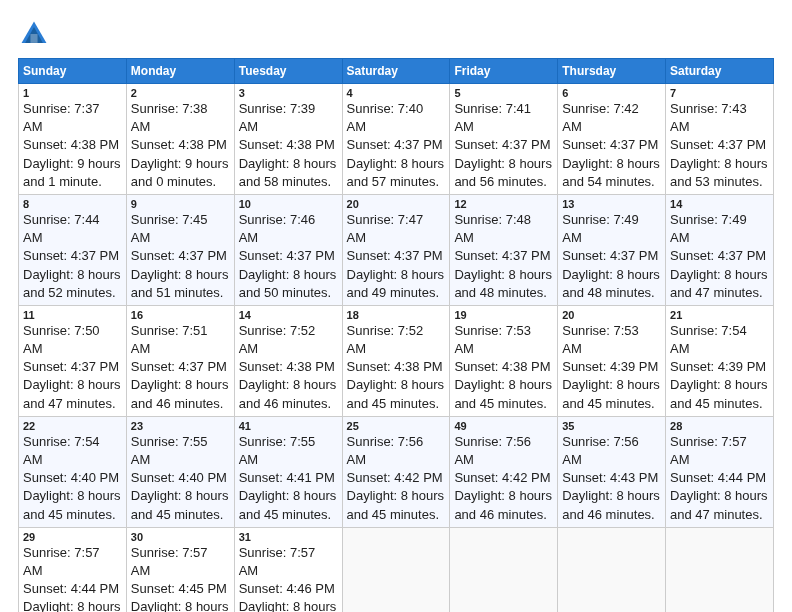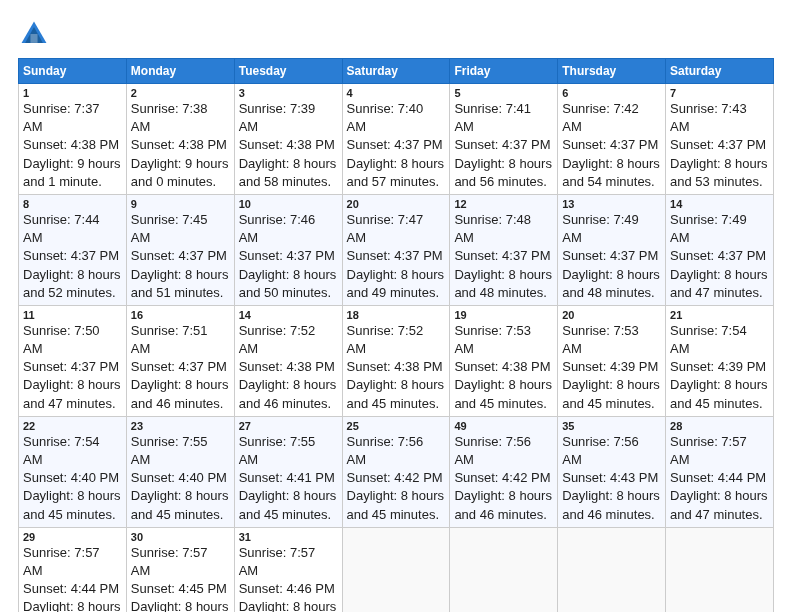--- a/index.html
+++ b/index.html
@@ -230,21 +230,21 @@
         <tr>
           <td>
             <span class="day-num">22</span>
             <div class="day-info">Sunrise: 7:54 AM<br>Sunset: 4:40 PM<br>Daylight: 8 hours and 45 minutes.</div>
           </td>
           <td>
             <span class="day-num">23</span>
             <div class="day-info">Sunrise: 7:55 AM<br>Sunset: 4:40 PM<br>Daylight: 8 hours and 45 minutes.</div>
           </td>
           <td>
-            <span class="day-num">27</span>
+            <span class="day-num">41</span>
             <div class="day-info">Sunrise: 7:55 AM<br>Sunset: 4:41 PM<br>Daylight: 8 hours and 45 minutes.</div>
           </td>
           <td>
             <span class="day-num">25</span>
             <div class="day-info">Sunrise: 7:56 AM<br>Sunset: 4:42 PM<br>Daylight: 8 hours and 45 minutes.</div>
           </td>
           <td>
             <span class="day-num">49</span>
             <div class="day-info">Sunrise: 7:56 AM<br>Sunset: 4:42 PM<br>Daylight: 8 hours and 46 minutes.</div>
           </td>

